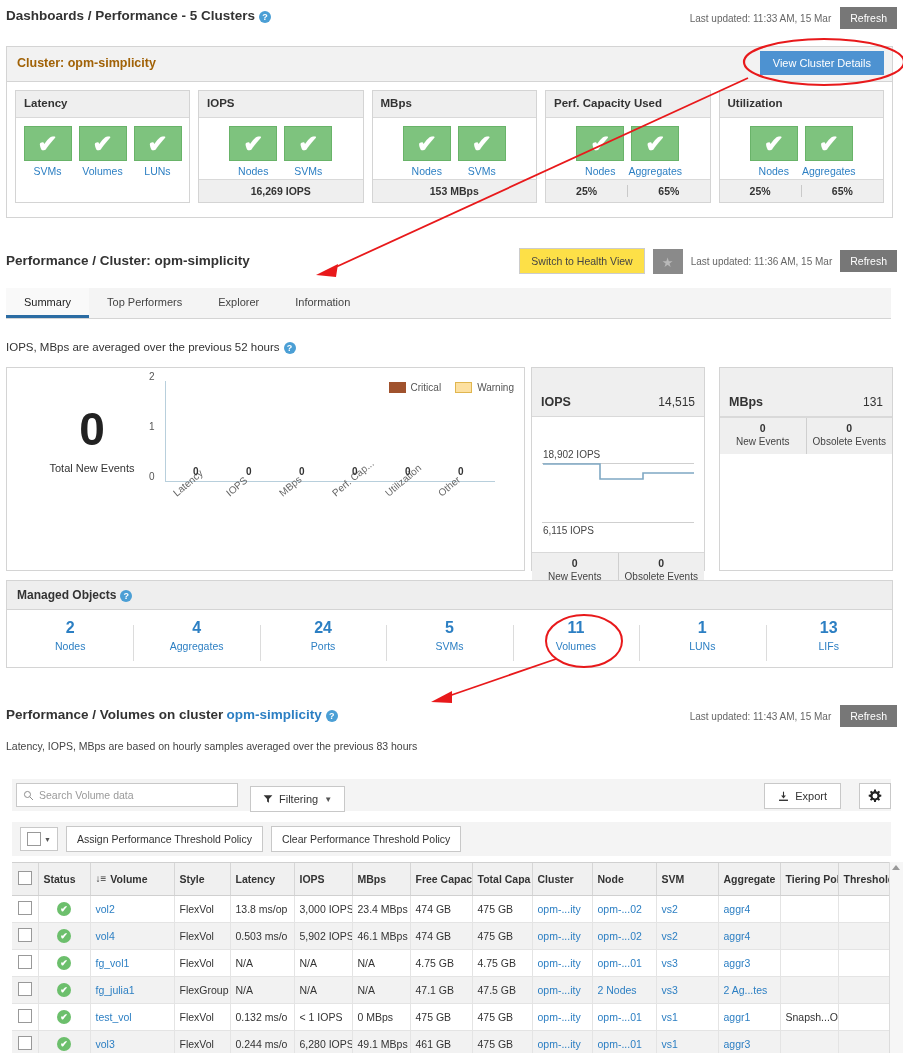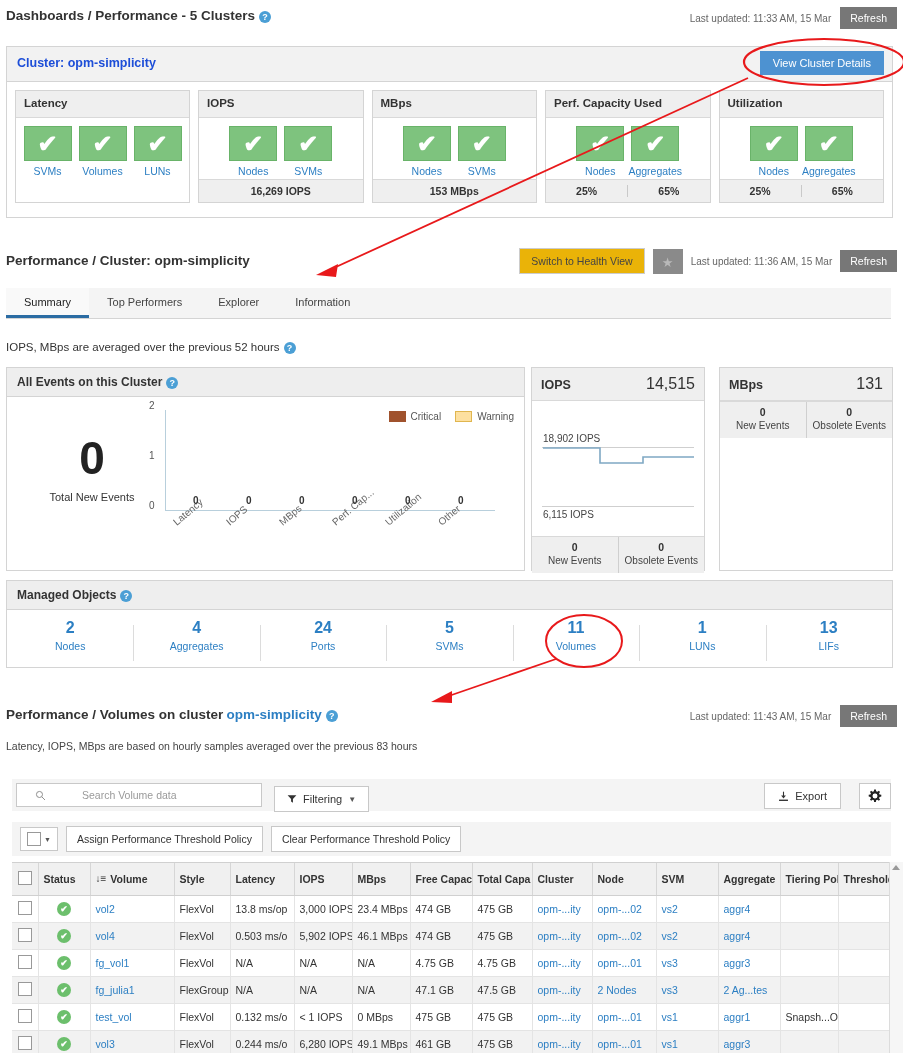--- a/index.html
+++ b/index.html
@@ -36,21 +36,21 @@
   }
 
   
   #dash-header{position:absolute;left:6px;top:4px;width:891px;height:26px;}
   #dash-title{position:absolute;left:0;top:4px;}
   #dash-right{position:absolute;right:0;top:3px;display:flex;align-items:center;gap:9px;}
 
   #cluster-panel{position:absolute;left:6px;top:46px;width:885px;height:170px;
       border:1px solid #d4d4d4;background:#fff;}
   #cluster-bar{height:34px;background:#f2f2f2;border-bottom:1px solid #d4d4d4;position:relative;}
-  #cluster-bar .label{position:absolute;left:10px;top:9px;font-weight:bold;font-size:12.5px;color:#1d4ed8;}
+  #cluster-bar .label{position:absolute;left:10px;top:9px;font-weight:bold;font-size:12.5px;color:#a16207;}
   #view-cluster-btn{
     position:absolute;right:8px;top:4px;
     background:#4d92d1;color:#fff;border:none;
     font-size:11px;padding:6px 13px;cursor:pointer;font-family:inherit;
   }
   #cards{display:flex;gap:8px;padding:8px;}
   .card{border:1px solid #d4d4d4;background:#fff;width:175px;display:flex;flex-direction:column;}
   .card.shaded{background:#efefef;}
   .card-h{background:#efefef;border-bottom:1px solid #d9d9d9;font-weight:bold;font-size:11.5px;
           color:#333;padding:6px 8px;height:14px;}
@@ -65,21 +65,21 @@
   .card-f{background:#efefef;border-top:1px solid #d9d9d9;text-align:center;
           font-weight:bold;font-size:10.5px;color:#333;padding:5px 0;display:flex;justify-content:center;}
   .card-f .seg{flex:1;}
   .card-f .seg + .seg{border-left:1px solid #c9c9c9;}
   .card-f.empty{background:#fff;border-top:none;}
 
   
   #perf-header{position:absolute;left:6px;top:248px;width:891px;height:30px;}
   #perf-title{position:absolute;left:0;top:5px;}
   #perf-right{position:absolute;right:0;top:0;display:flex;align-items:center;gap:8px;}
-  .white-btn{background:#eab308;border:1px solid #ccc;font-size:10.5px;padding:6px 11px;
+  .white-btn{background:#fde047;border:1px solid #ccc;font-size:10.5px;padding:6px 11px;
              cursor:pointer;color:#444;font-family:inherit;}
   .star-btn{background:#8a8a8a;border:none;width:30px;height:25px;cursor:pointer;
             color:#b9b9b9;font-size:13px;line-height:25px;text-align:center;}
 
   #tabs{position:absolute;left:6px;top:288px;width:885px;height:30px;
         background:#f4f4f4;border-bottom:1px solid #d4d4d4;display:flex;}
   .tab{padding:8px 18px;font-size:11px;color:#444;cursor:pointer;}
   .tab.active{color:#222;border-bottom:3px solid #2b6ca3;background:#f9f9f9;}
 
   #avg-note{position:absolute;left:6px;top:341px;font-size:11.5px;color:#333;}
@@ -101,21 +101,21 @@
   #legend{position:absolute;right:10px;top:14px;display:flex;gap:14px;align-items:center;}
   .lg{display:flex;align-items:center;gap:5px;font-size:10px;color:#555;}
   .sw{width:15px;height:9px;display:inline-block;}
 
   .mini{position:absolute;top:367px;width:172px;height:202px;border:1px solid #d4d4d4;background:#fff;}
   #iops-mini{left:531px;}
   #mbps-mini{left:719px;}
   .mini-h{background:#efefef;border-bottom:1px solid #d9d9d9;padding:7px 9px;
           display:flex;justify-content:space-between;align-items:baseline;}
   .mini-h .t{font-weight:bold;font-size:12.5px;color:#333;}
-  .mini-h .v{font-size:16px;color:#333;}
+  .mini-h .v{font-size:12px;color:#333;margin-top:20px;}
   .mini-b{position:relative;height:135px;}
   .spk-lbl{position:absolute;font-size:10px;color:#444;}
   .gl{position:absolute;height:1px;background:#cfcfcf;left:10px;right:10px;}
   .mini-f{border-top:1px solid #d9d9d9;background:#efefef;display:flex;height:36px;}
   .mini-f .seg{flex:1;text-align:center;padding-top:4px;}
   .mini-f .seg + .seg{border-left:1px solid #cfcfcf;}
   .mini-f .n{font-size:10.5px;font-weight:bold;color:#333;}
   .mini-f .l{font-size:10px;color:#444;margin-top:2px;}
 
   
@@ -128,21 +128,21 @@
 
   
   #vol-header{position:absolute;left:6px;top:704px;width:891px;height:28px;}
   #vol-title{position:absolute;left:0;top:3px;}
   #vol-right{position:absolute;right:0;top:1px;display:flex;align-items:center;gap:9px;}
   #vol-note{position:absolute;left:6px;top:740px;font-size:10.5px;color:#444;}
 
   #toolbar{position:absolute;left:12px;top:779px;width:879px;height:32px;
            background:#f4f4f4;display:flex;align-items:center;}
   #search-box{width:208px;height:22px;background:#fff;border:1px solid #c8c8c8;
-              display:flex;align-items:center;padding:0 18px;margin-left:4px;gap:31px;}
+              display:flex;align-items:center;padding:0 6px;margin-left:4px;}
   #search-box .ph{font-size:10.5px;color:#9a9a9a;margin-left:5px;}
   #filter-btn{margin-left:12px;background:#fff;border:1px solid #c8c8c8;height:24px;
               display:flex;align-items:center;gap:6px;padding:0 12px;cursor:pointer;font-size:11px;color:#333;margin-top:8px;}
   #export-btn{position:absolute;right:50px;top:4px;background:#fff;border:1px solid #c8c8c8;
               height:24px;display:flex;align-items:center;gap:6px;padding:0 13px;cursor:pointer;
               font-size:11px;color:#333;}
   #gear-btn{position:absolute;right:0px;top:4px;background:#fff;border:1px solid #c8c8c8;
             width:30px;height:24px;display:flex;align-items:center;justify-content:center;cursor:pointer;}
 
   #actionbar{position:absolute;left:12px;top:822px;width:879px;height:34px;
@@ -306,23 +306,20 @@
       <div class="tab">Top Performers</div>
       <div class="tab">Explorer</div>
       <div class="tab">Information</div>
     </div>
 
   <div id="avg-note">
     <span>IOPS, MBps are averaged over the previous 52 hours</span><span class="help">?</span>
   </div>
 
   <div id="events-panel" class="panel">
-    <div class="panel-head" id="events-head">
-      <span>All Events on this Cluster</span><span class="help">?</span>
-    </div>
     <div id="chart-area">
       <div id="tot-events">
         <div id="tot-num">0</div>
         <div id="tot-lbl">Total New Events</div>
       </div>
       <div id="plot">
         <div class="axis-v"></div>
         <div class="axis-h"></div>
         <div id="yticks">
             <div class="yaxis-lbl" style="left: 2px; top: 93px;">0</div>

